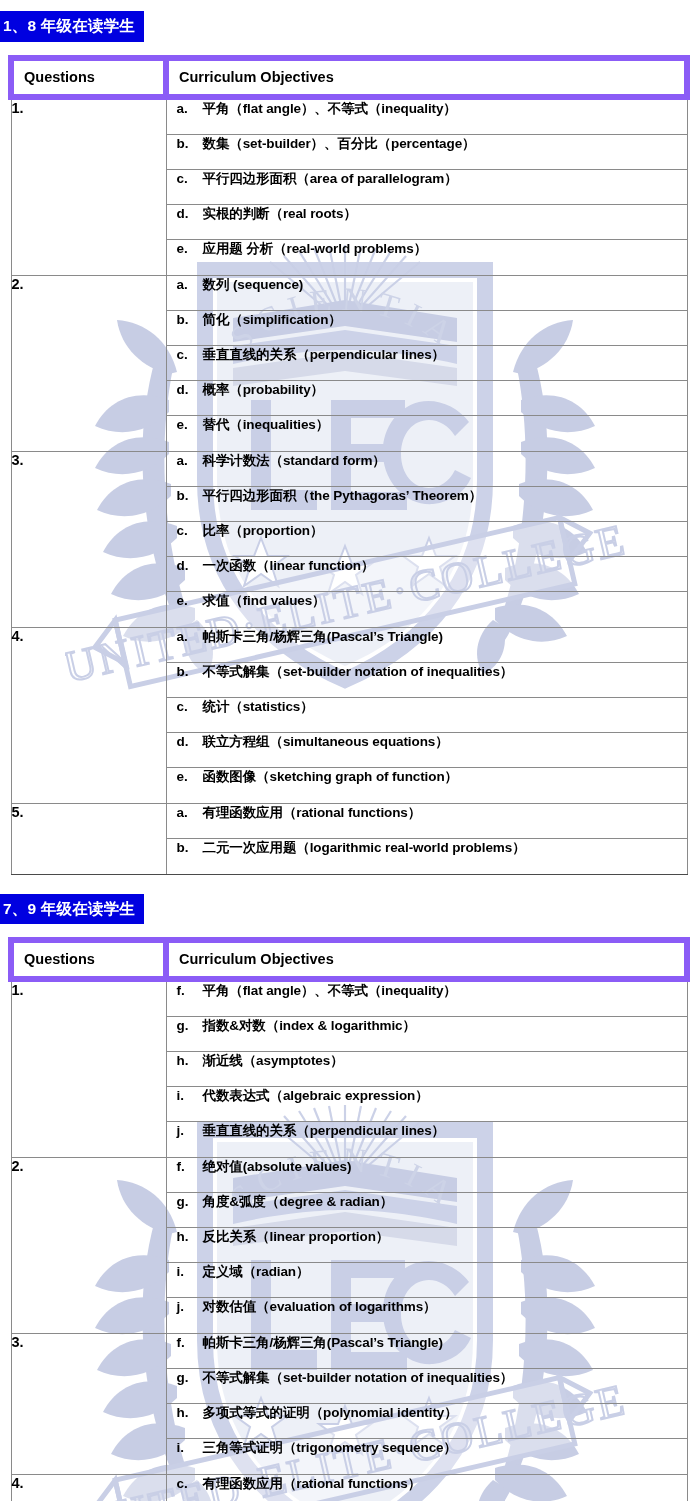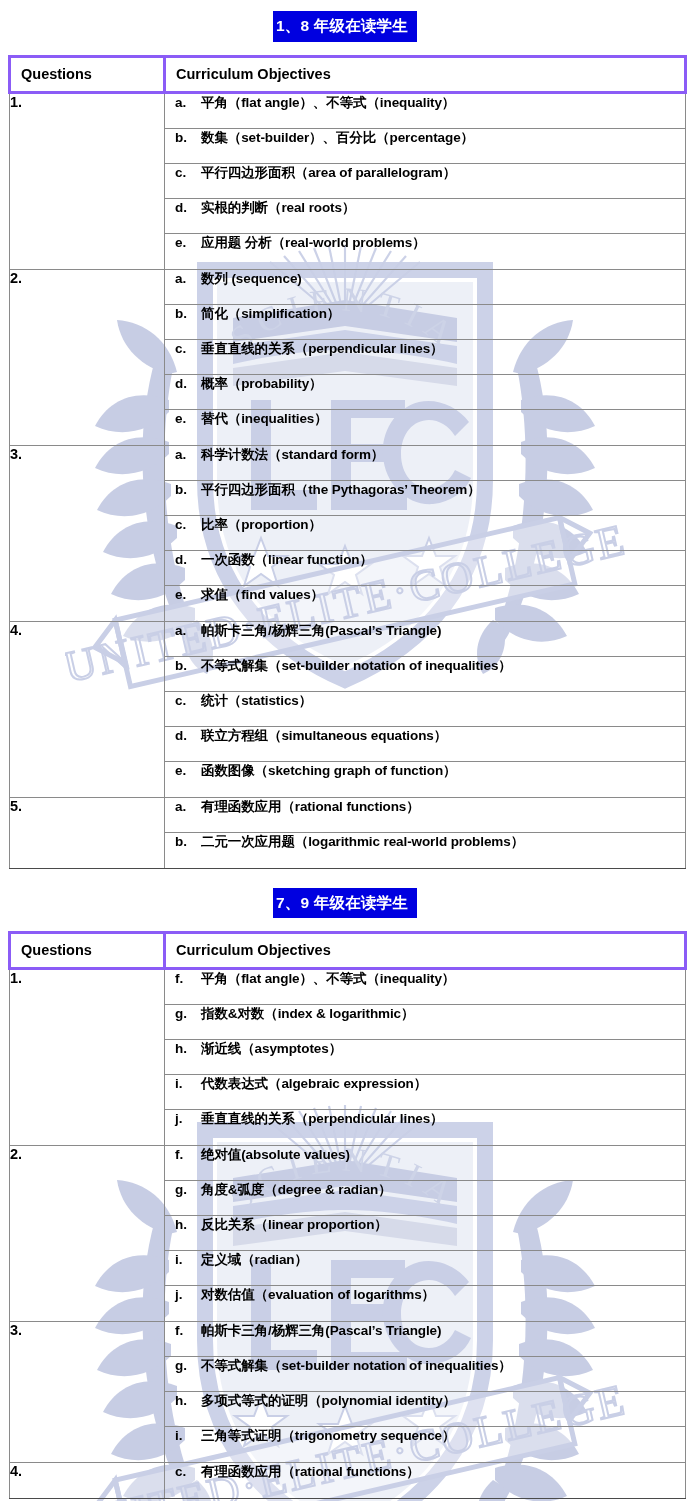--- a/index.html
+++ b/index.html
@@ -45,41 +45,41 @@
     display: inline-block;
     background: #0000E0;
     color: #ffffff;
     font-weight: bold;
     font-size: 15.5px;
     line-height: 1;
     padding: 7px 9px 8px 3px;
     letter-spacing: 0.2px;
     white-space: nowrap;
   }
-  .badge-wrap { padding: 0; text-align: center; }
+  .badge-wrap { padding: 0; }
   #sec1-wrap { margin: 11px 0 13px 0; }
   #sec2-wrap { margin: 19px 0 13px 0; }
 
   
   table.grade-table {
     border-collapse: collapse;
     width: 676px;
     margin: 0 0 0 8px;
     table-layout: fixed;
     background: transparent;
   }
   table.grade-table th,
   table.grade-table td {
     border: 1px solid #8a8a8a;
     background: transparent;
     vertical-align: top;
     padding: 0;
   }
   table.grade-table thead th {
-    border: 3px solid #8b5cf6;
+    border: 6px solid #8b5cf6;
     font-weight: bold;
     font-size: 14.5px;
     text-align: left;
     padding: 8px 0 9px 10px;
     height: 36px;
   }
   col.c-q   { width: 155px; }
   col.c-obj { width: 521px; }
 
   td.q-cell {

